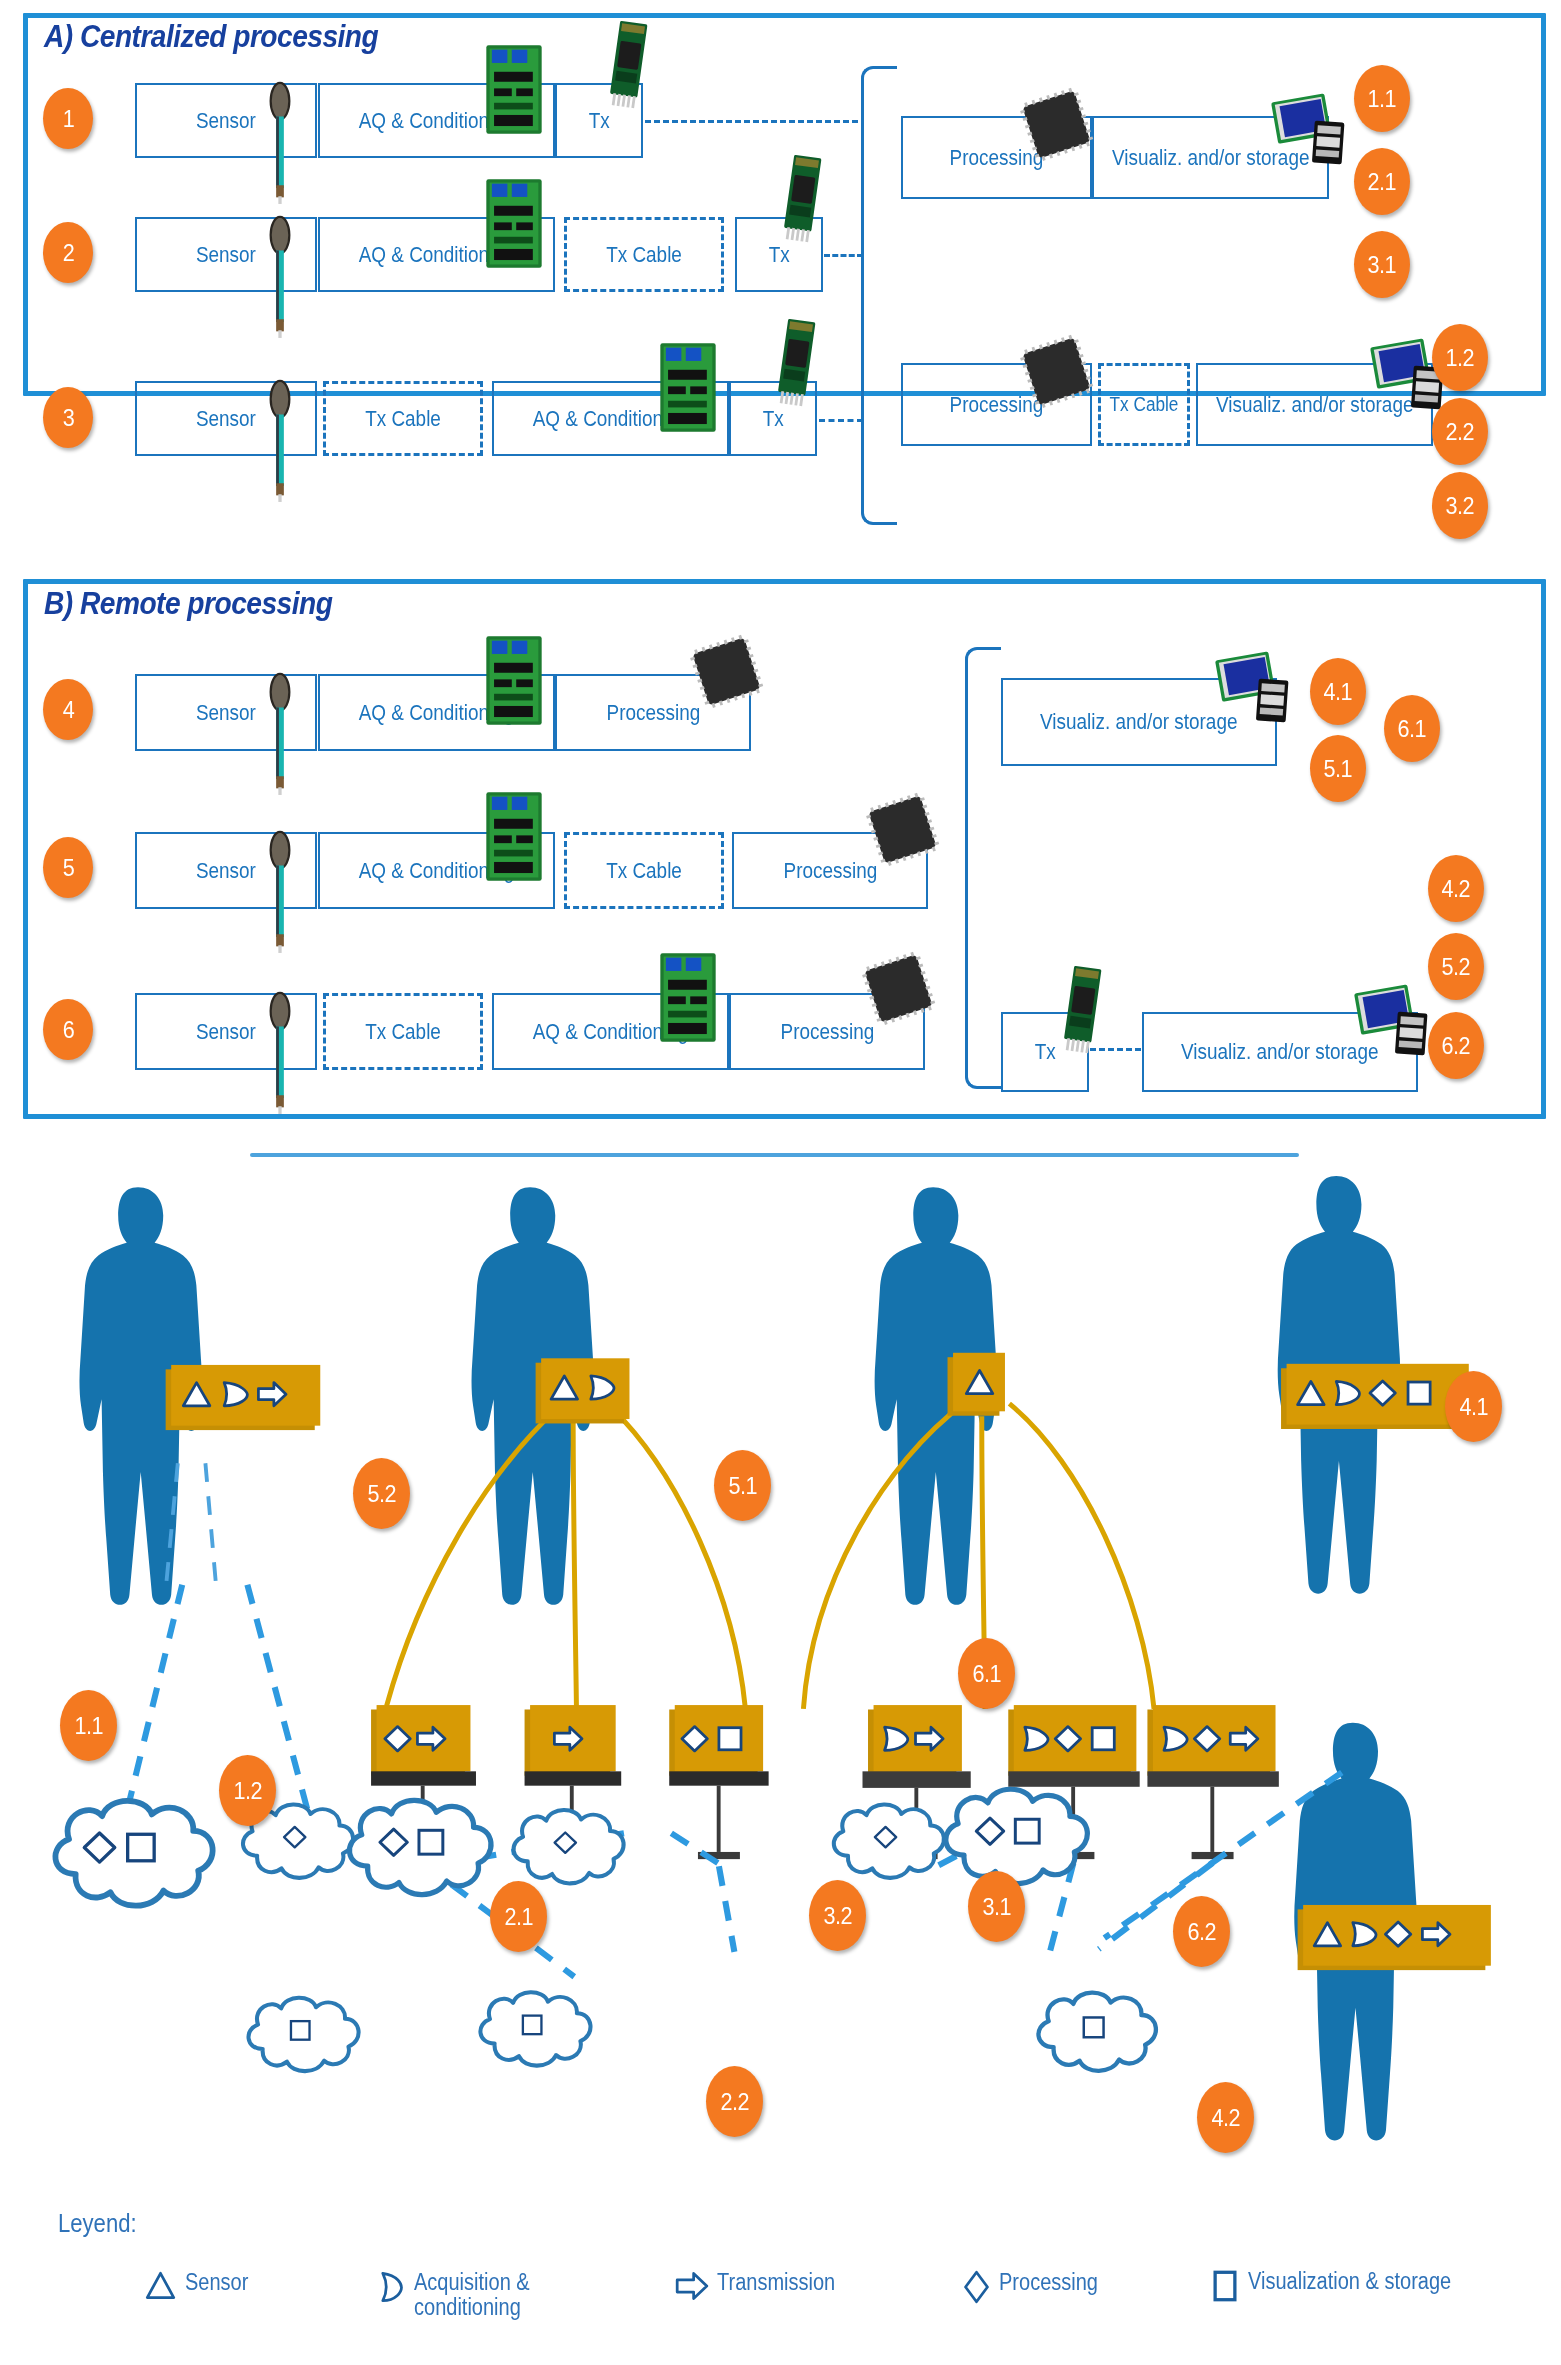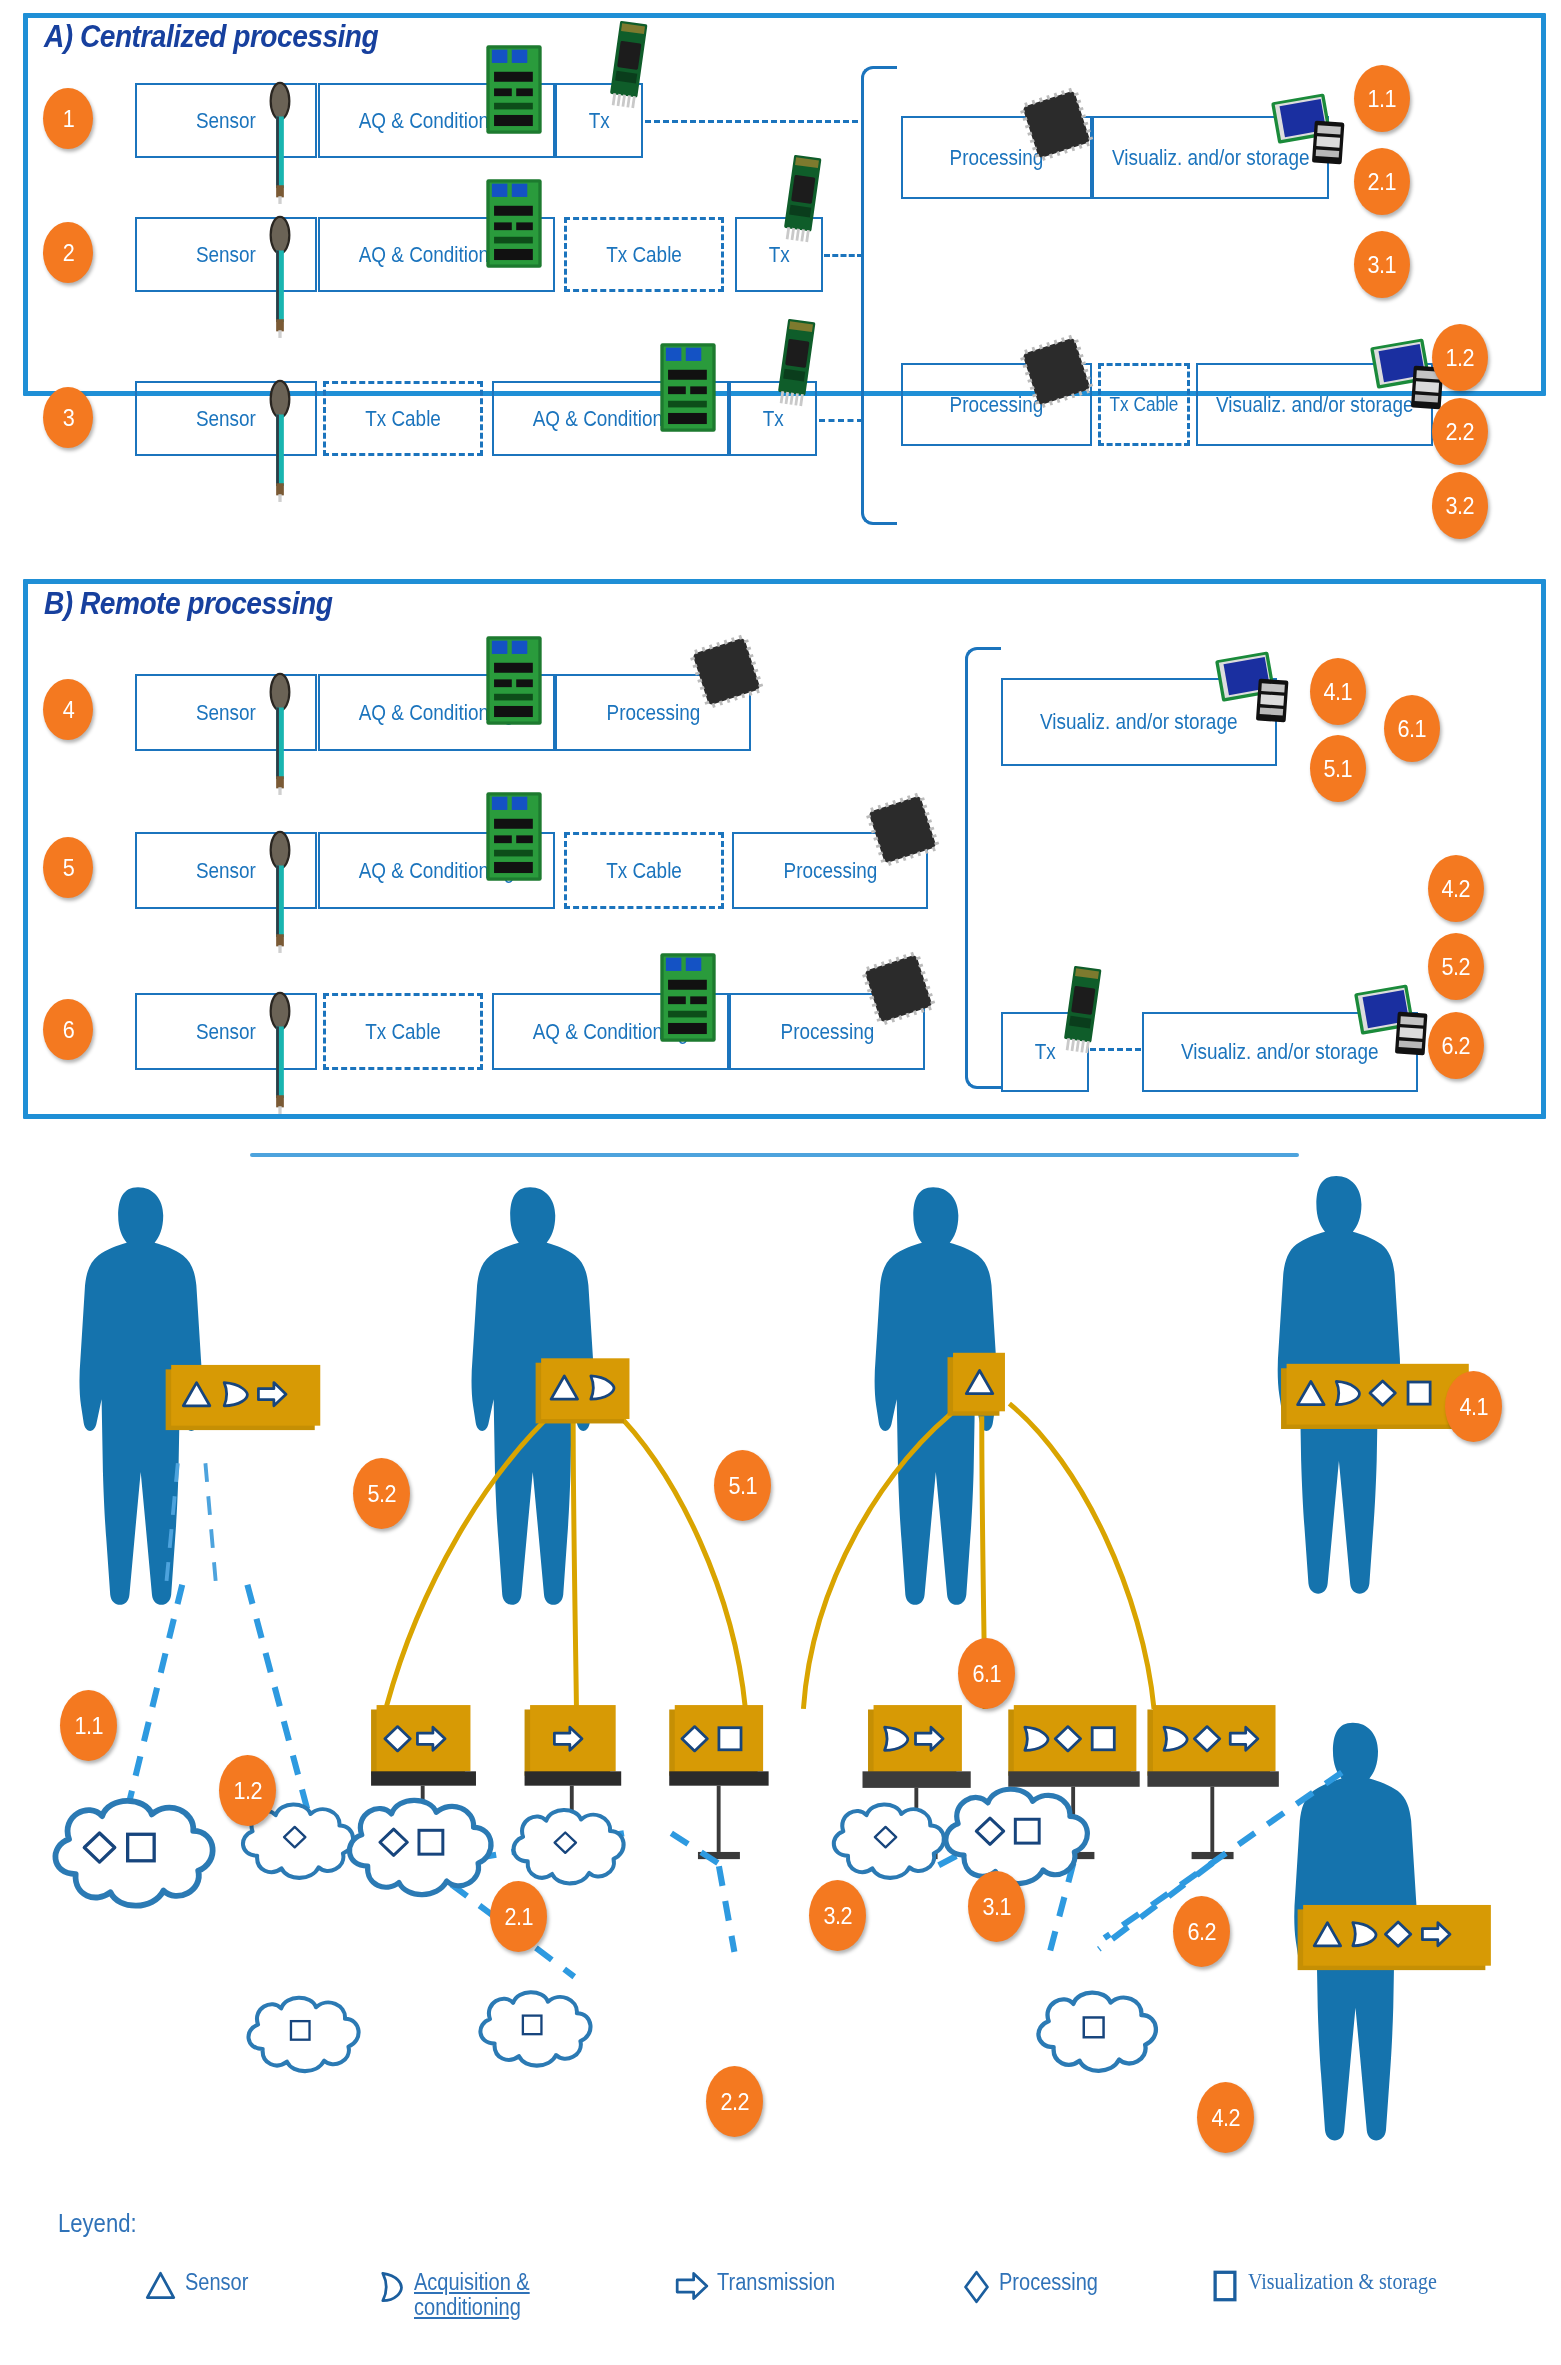--- a/index.html
+++ b/index.html
@@ -841,21 +841,21 @@
   </svg>
   <div class="legend-label">
     <span>Sensor</span>
     </div>
 </div>
 
 <div class="legend" style="left:376px;top:2270px;display:flex;align-items:flex-start;gap:8.8px;">
   <svg width="29" height="34" viewBox="0 0 52 62">
     <path d="M12 6 C40 10 46 26 46 32 C46 40 36 56 12 56 C20 40 20 22 12 6 Z" fill="none" stroke="#1b5e9e" stroke-width="5" stroke-linejoin="round"></path>
   </svg>
-  <div class="legend-label" style="max-width:232px;text-decoration:underline;">
+  <div class="legend-label" style="max-width:232px;">
       <span>Acquisition &amp; conditioning</span>
     </div>
 </div>
 
 <div class="legend" style="left:675px;top:2270px;display:flex;align-items:flex-start;gap:7.7px;">
   <svg width="34" height="32" viewBox="0 0 62 58">
     <path d="M4 18 H34 V6 L58 29 L34 52 V40 H4 Z" fill="none" stroke="#1b5e9e" stroke-width="5" stroke-linejoin="round"></path>
   </svg>
   <div class="legend-label">
     <span>Transmission</span>
@@ -868,17 +868,17 @@
   </svg>
   <div class="legend-label">
     <span>Processing</span>
     </div>
 </div>
 
 <div class="legend" style="left:1211px;top:2269px;display:flex;align-items:flex-start;gap:8.8px;">
   <svg width="28" height="34" viewBox="0 0 50 62">
     <rect x="7" y="6" width="36" height="50" fill="none" stroke="#1b5e9e" stroke-width="6"></rect>
   </svg>
-  <div class="legend-label" style="max-width:243px;font-family:Liberation Serif, serif;">
+  <div class="legend-label" style="max-width:243px;">
       <span>Visualization &amp; storage</span>
     </div>
 </div>
 
 
 </body></html>

